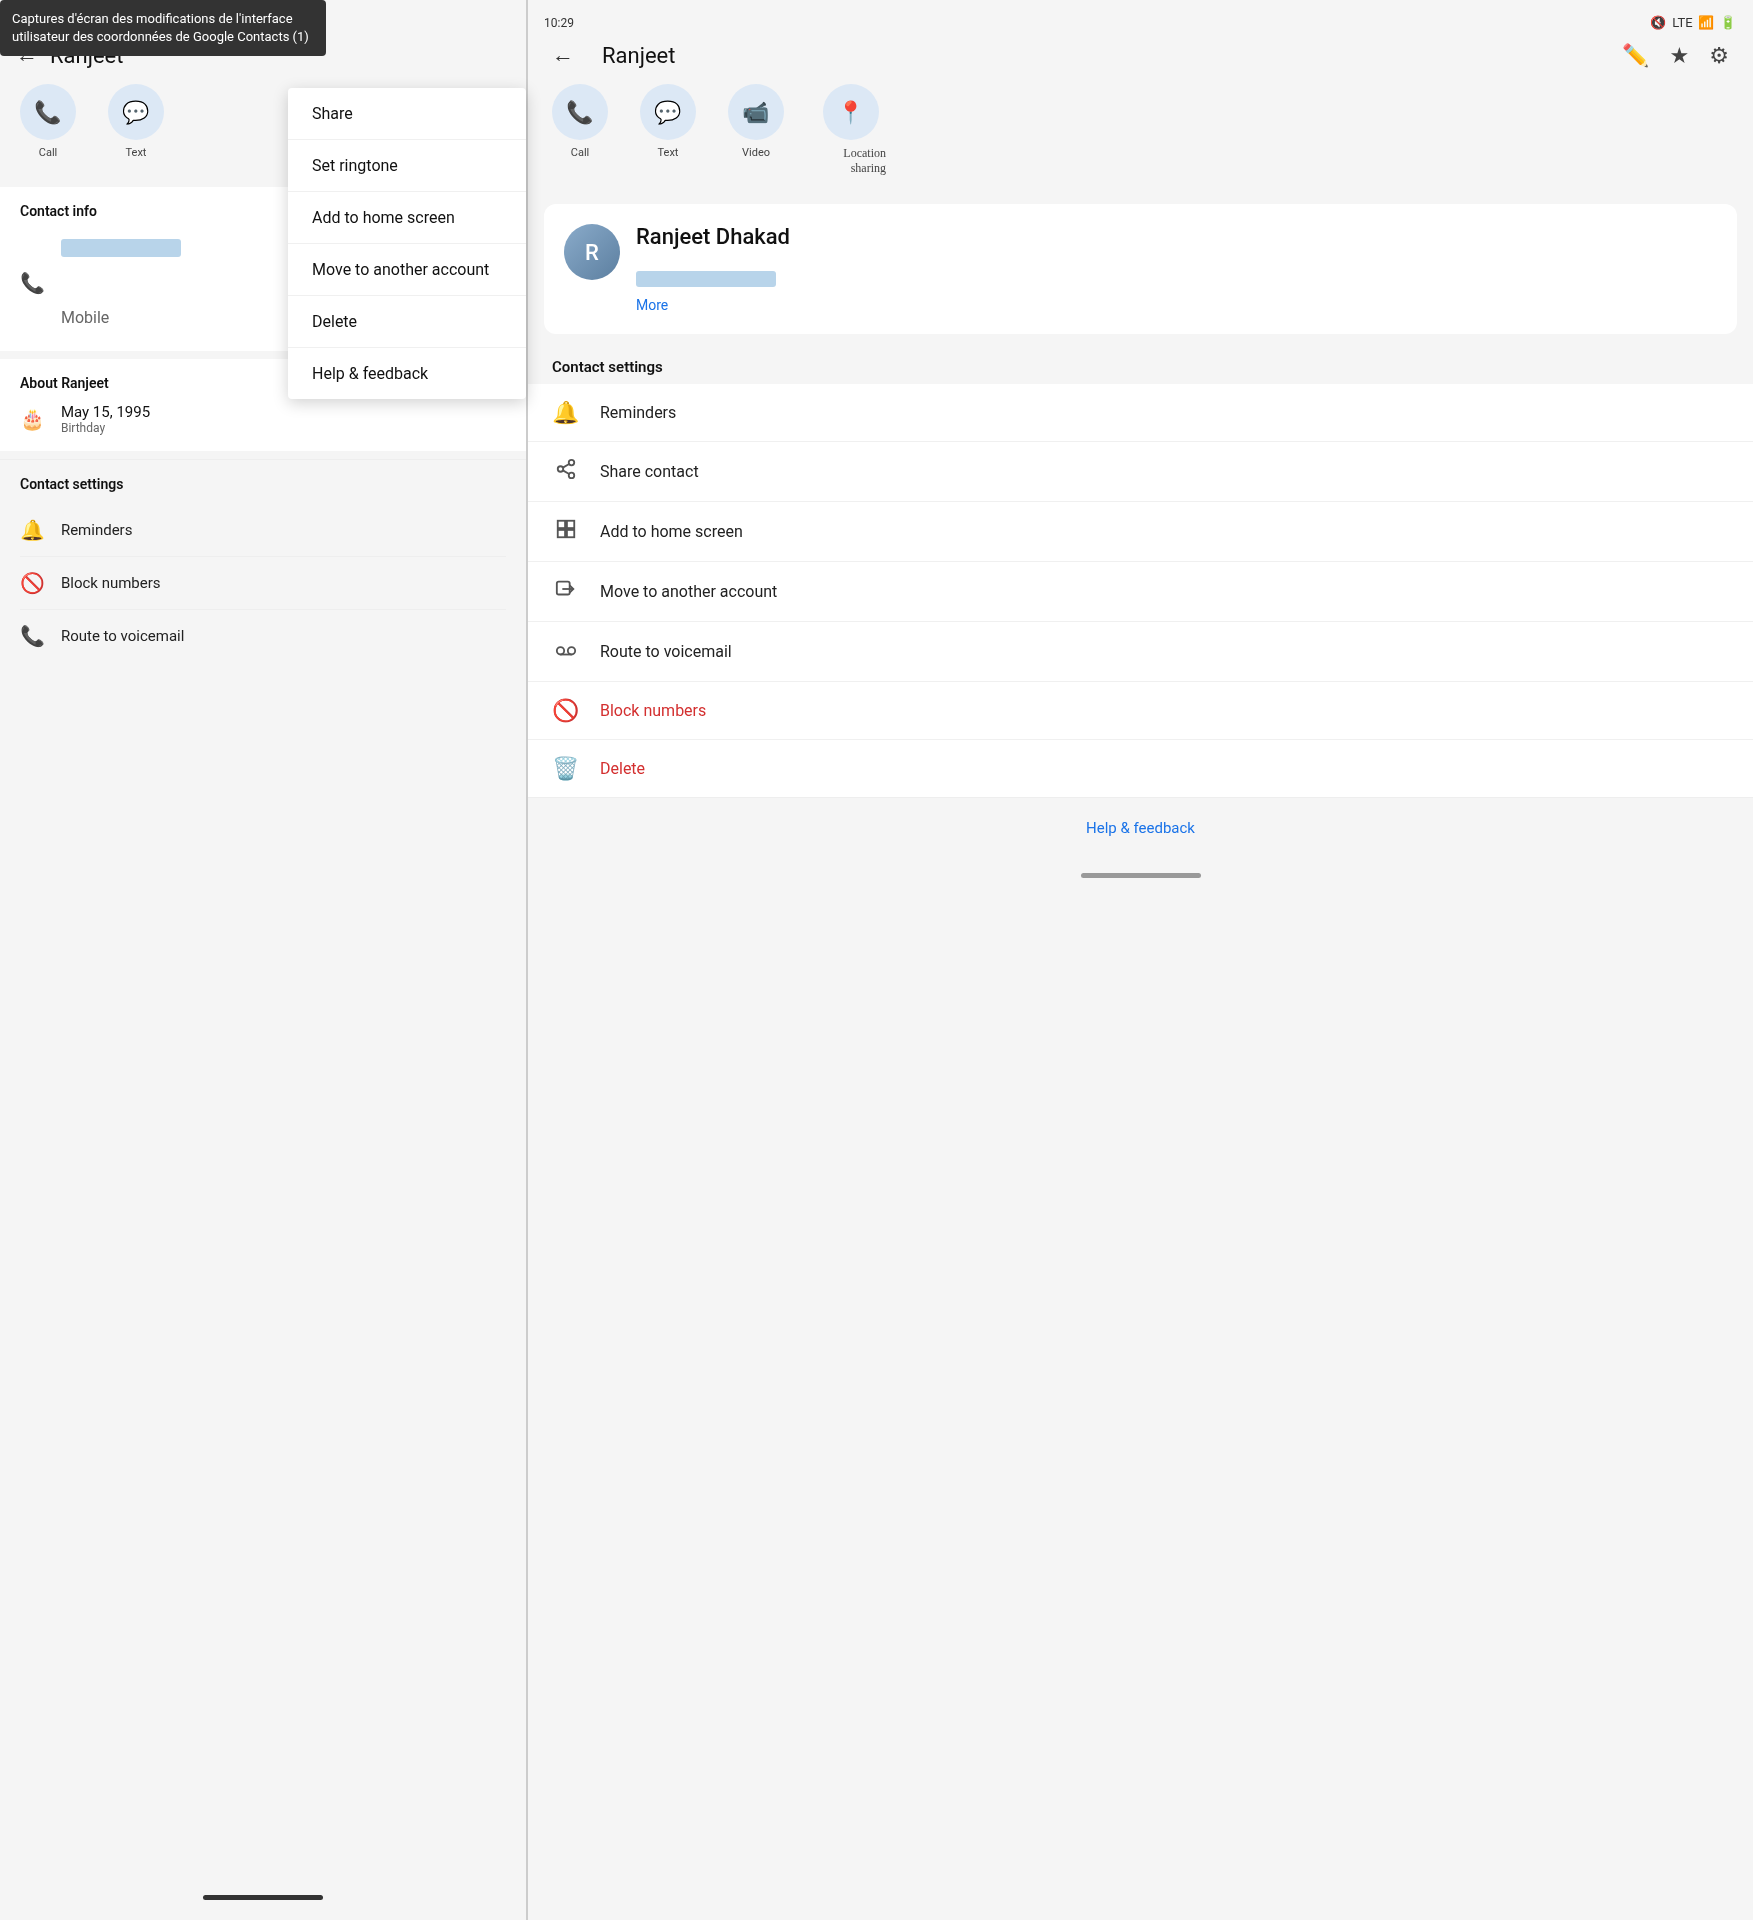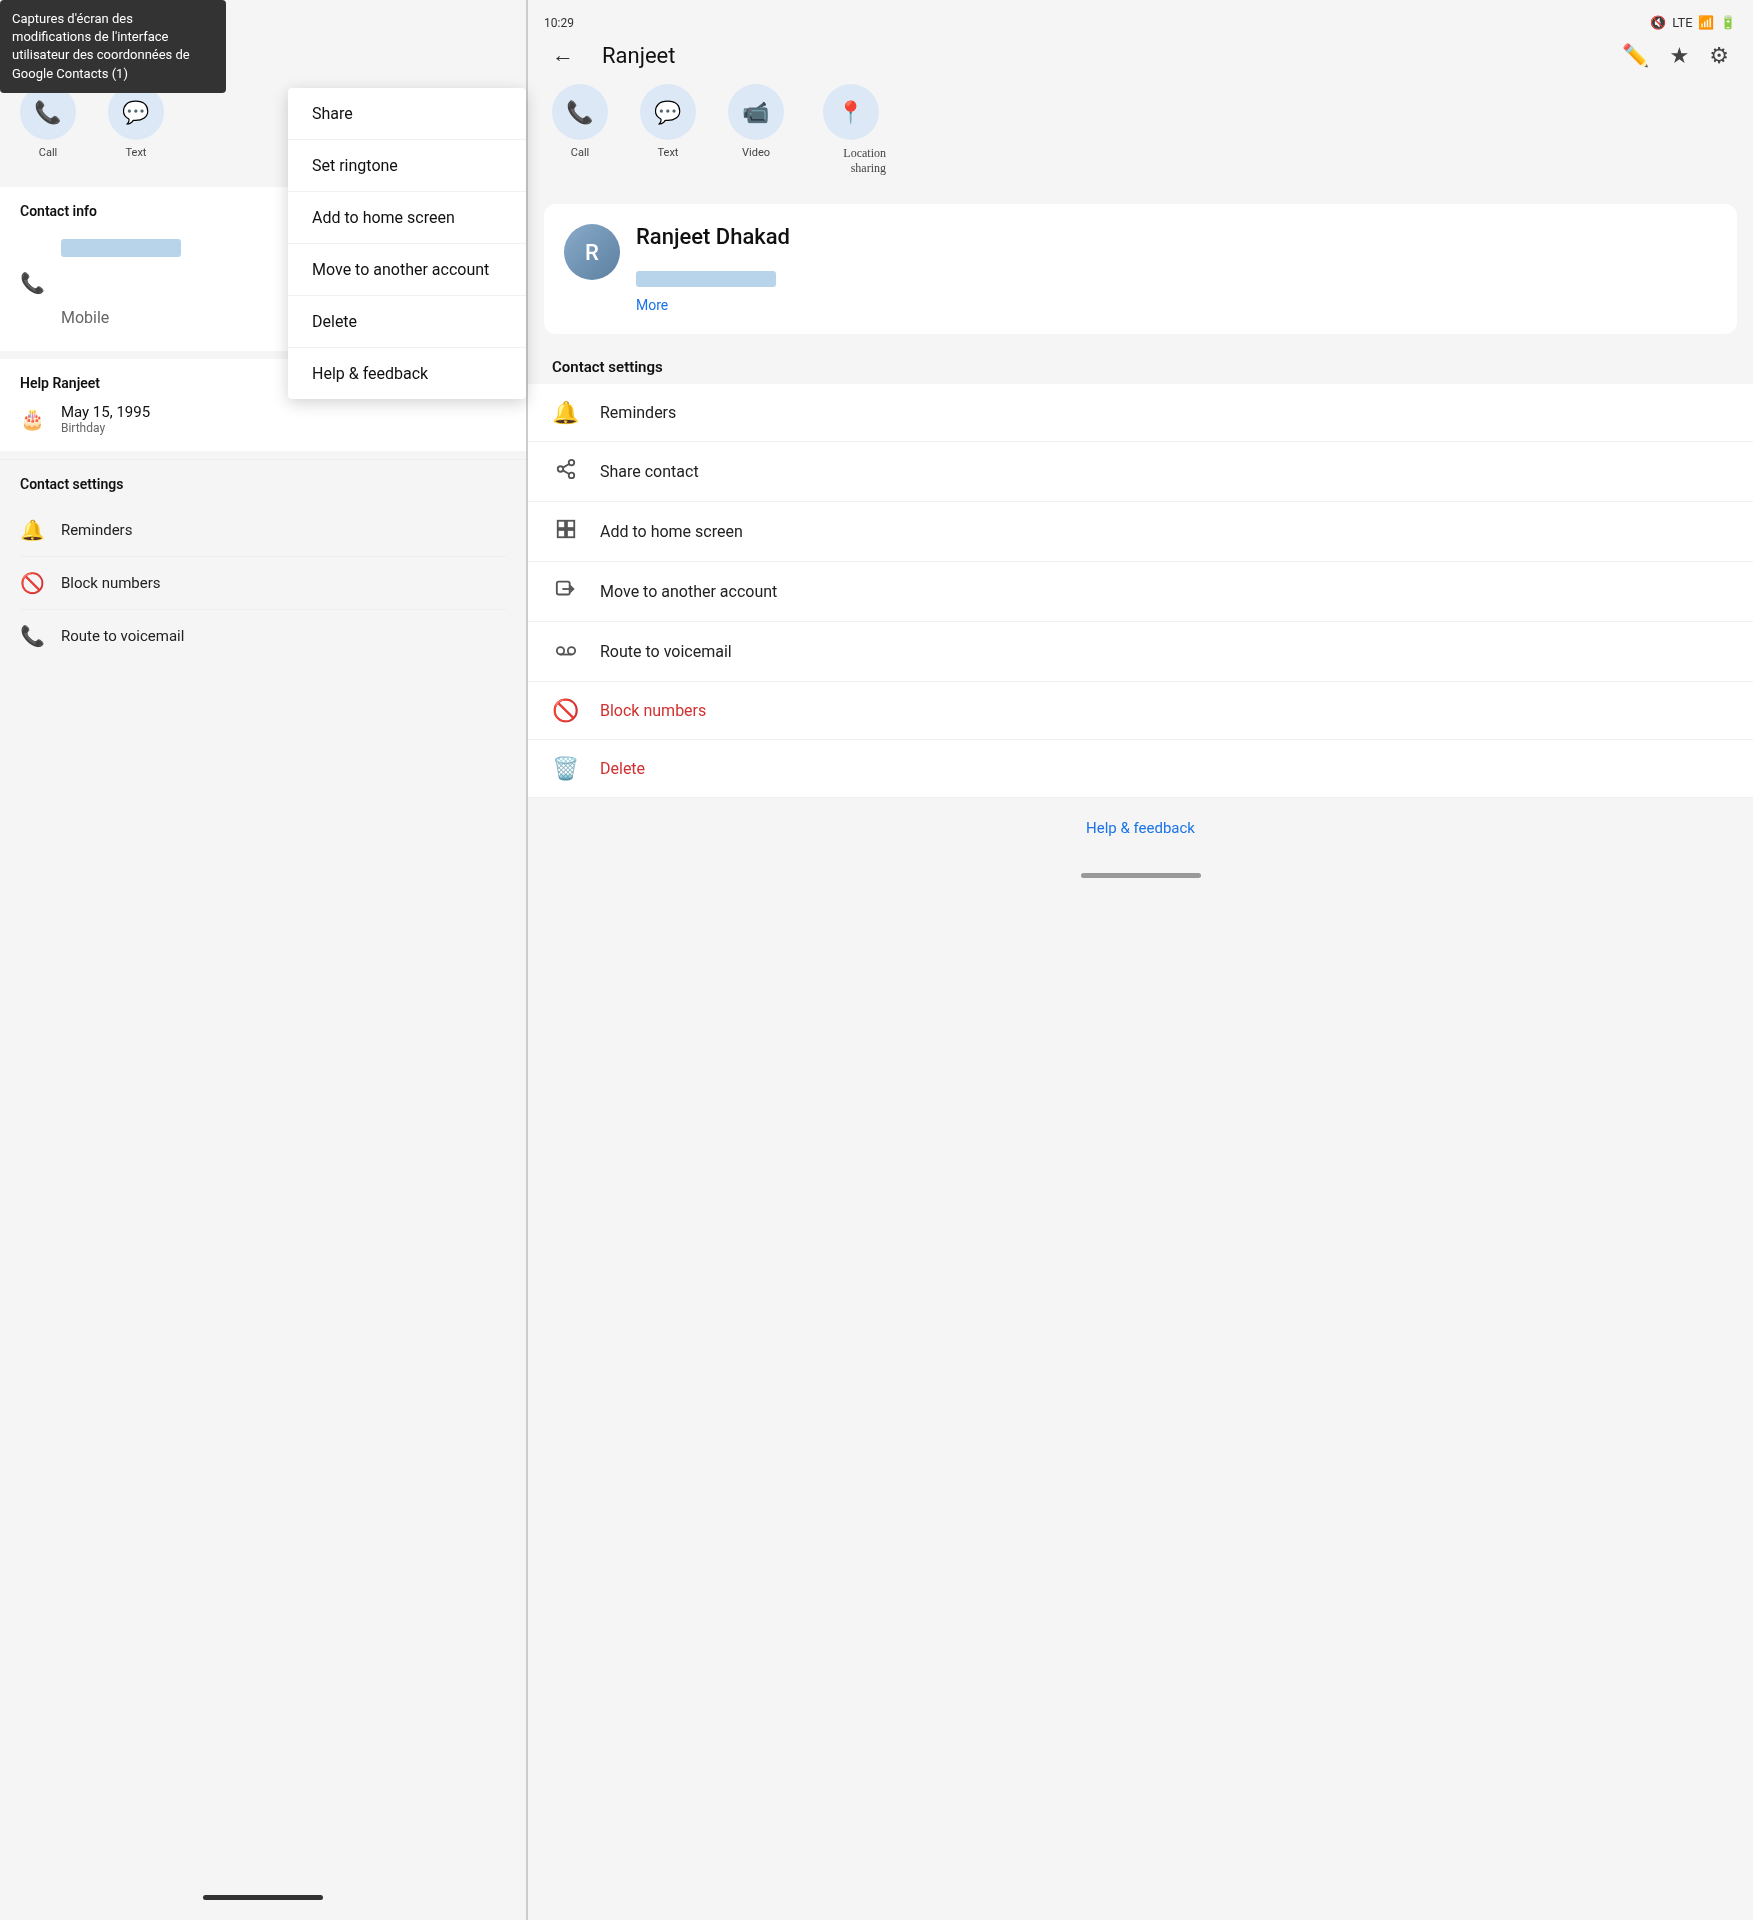--- a/index.html
+++ b/index.html
@@ -16,21 +16,21 @@
       width: 526px;
       background: #f5f5f5;
       position: relative;
       flex-shrink: 0;
     }
 
     .tooltip-banner {
       position: absolute;
       top: 0;
       left: 0;
-      width: 226px;
+      width: 326px;
       background: #333;
       color: #fff;
       font-size: 13px;
       padding: 10px 12px;
       line-height: 1.4;
       z-index: 10;
       border-radius: 4px;
     }
 
     .status-bar-left {
@@ -442,21 +442,21 @@
     <div class="contact-info-row">
       <span class="info-icon">📞</span>
       <div class="info-content">
         <span class="blurred"></span>
         <div class="sub-label">Mobile</div>
       </div>
     </div>
   </div>
 
   <div class="about-section">
-    <div class="section-title">Help Ranjeet</div>
+    <div class="section-title">About Ranjeet</div>
     <div class="birthday-row">
       <span class="birthday-icon">🎂</span>
       <div>
         <div class="birthday-main">May 15, 1995</div>
         <div class="birthday-sub">Birthday</div>
       </div>
     </div>
   </div>
 
   <div class="divider"></div>

